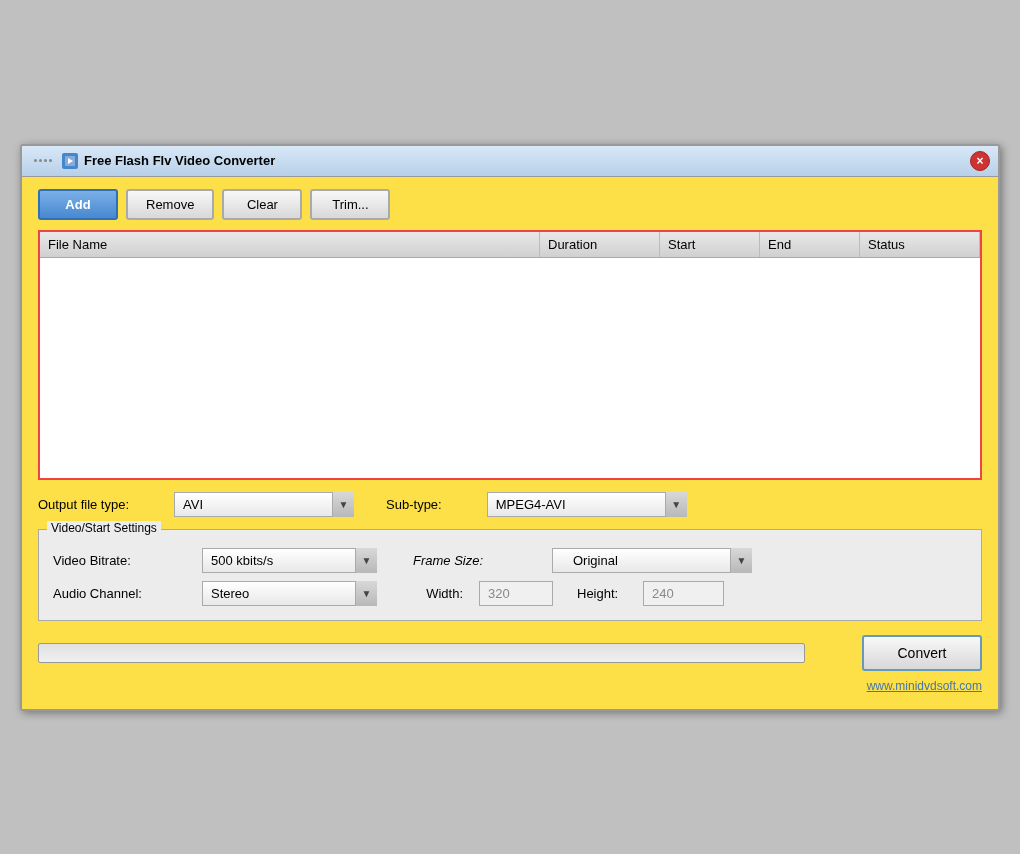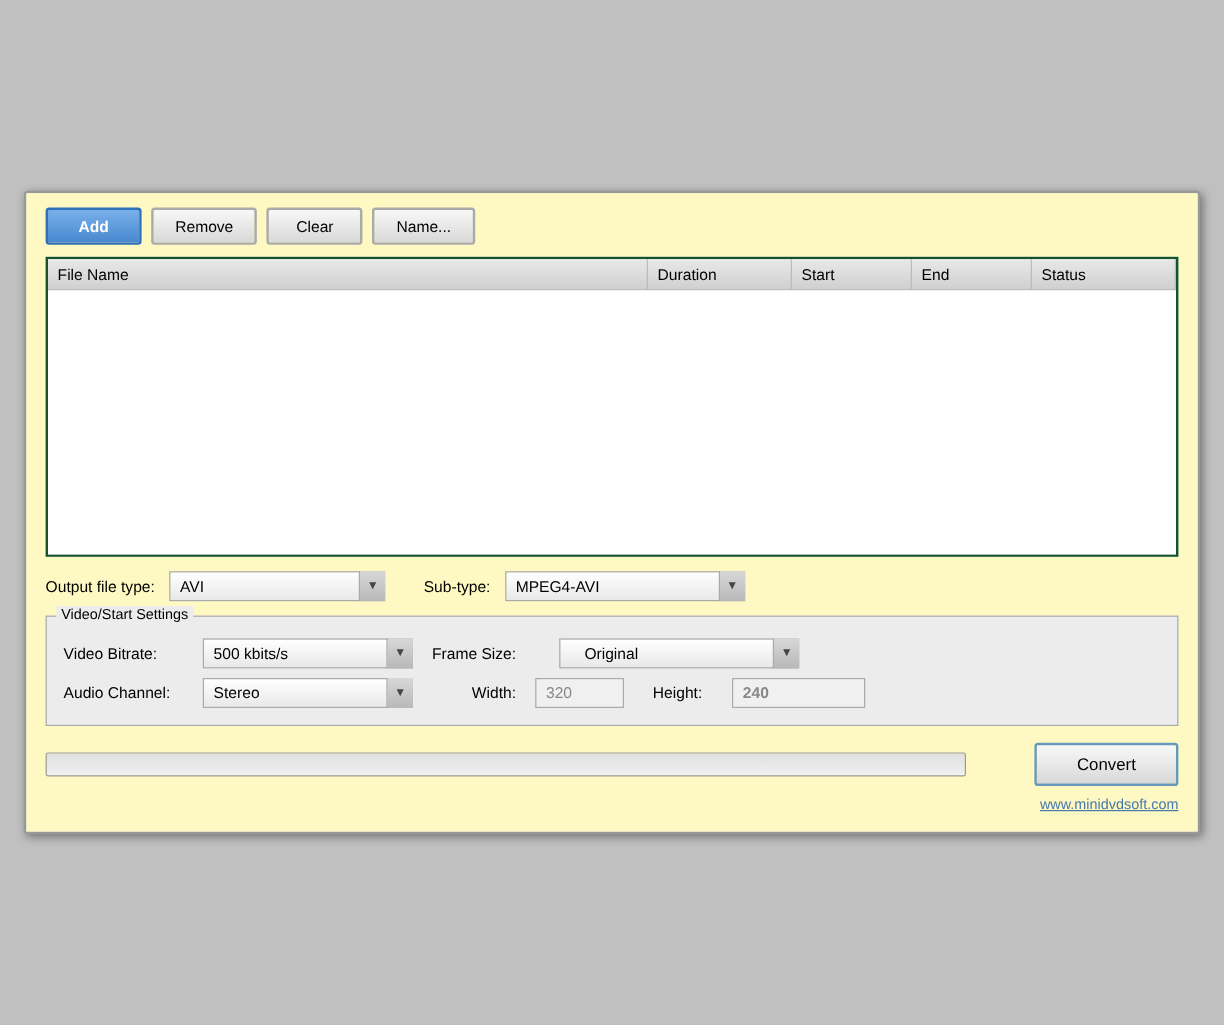--- a/index.html
+++ b/index.html
@@ -65,21 +65,21 @@
       justify-content: center;
       cursor: pointer;
       color: white;
       font-size: 12px;
       font-weight: bold;
       border: 1px solid #aa2222;
     }
 
     .window-content {
       padding: 12px 16px 16px 16px;
-      background: #fef9c3;
+      background: #fde047;
     }
 
     
     .toolbar {
       display: flex;
       gap: 8px;
       margin-bottom: 10px;
     }
 
     .btn {
@@ -95,21 +95,21 @@
 
     .btn-primary {
       background: linear-gradient(to bottom, #7ab0e8, #4888d0);
       border: 2px solid #3070b8;
       color: white;
       font-weight: bold;
     }
 
     
     .file-list-container {
-      border: 2px solid #14532d;
+      border: 2px solid #ef4444;
       background: white;
       margin-bottom: 12px;
       min-height: 250px;
     }
 
     .file-list-header {
       display: grid;
       grid-template-columns: 1fr 120px 100px 100px 120px;
       background: linear-gradient(to bottom, #e8e8e8, #d0d0d0);
       border-bottom: 1px solid #aaa;
@@ -138,20 +138,21 @@
 
     .settings-label {
       font-size: 13px;
       color: #000;
       white-space: nowrap;
     }
 
     .select-wrapper {
       position: relative;
       display: inline-block;
+      margin-left: 33px;
     }
 
     .select-control {
       appearance: none;
       -webkit-appearance: none;
       padding: 4px 28px 4px 8px;
       border: 1px solid #aaa;
       background: linear-gradient(to bottom, #ffffff, #e8e8e8);
       font-size: 13px;
       font-family: Tahoma, Arial, sans-serif;
@@ -301,28 +302,46 @@
       height: 3px;
       background: #888;
       border-radius: 50%;
     }
   </style>
 </head>
 <body>
 
 <div class="window">
 
+  <div class="title-bar">
+    <div class="title-bar-left">
+      <div class="grip-dots">
+        <div class="grip-dot"></div>
+        <div class="grip-dot"></div>
+        <div class="grip-dot"></div>
+        <div class="grip-dot"></div>
+      </div>
+      <div class="title-icon">
+        <svg width="12" height="12" viewBox="0 0 12 12">
+          <rect x="1" y="1" width="10" height="10" fill="#88aadd" rx="1"></rect>
+          <polygon points="4,3 9,6 4,9" fill="white"></polygon>
+        </svg>
+      </div>
+      <span class="title-text">Free Flash Flv Video Converter</span>
+    </div>
+    <div class="title-close">×</div>
+  </div>
 
   <div class="window-content">
 
     <div class="toolbar">
       <button class="btn btn-primary">Add</button>
       <button class="btn">Remove</button>
       <button class="btn">Clear</button>
-      <button class="btn">Name...</button>
+      <button class="btn">Trim...</button>
     </div>
 
     <div class="file-list-container">
       <div class="file-list-header">
         <div class="file-list-header-cell">
           <span>File Name</span>
         </div>
         <div class="file-list-header-cell">
           <span>Duration</span>
         </div>
@@ -373,21 +392,21 @@
             <option>500 kbits/s</option>
             <option>100 kbits/s</option>
             <option>200 kbits/s</option>
             <option>300 kbits/s</option>
             <option>800 kbits/s</option>
             <option>1000 kbits/s</option>
           </select>
           <div class="select-arrow">▼</div>
         </div>
 
-        <span class="group-label" style="min-width:90px;">Frame Size:</span>
+        <span class="group-label" style="margin-left:20px; min-width:90px;font-style:italic;">Frame Size:</span>
         <div class="select-wrapper">
           <select class="select-control" style="min-width:200px;padding-left:20px;">
             <option>Original</option>
             <option>320x240</option>
             <option>640x480</option>
             <option>720x480</option>
             <option>1280x720</option>
           </select>
           <div class="select-arrow">▼</div>
         </div>
@@ -400,21 +419,21 @@
             <option>Stereo</option>
             <option>Mono</option>
           </select>
           <div class="select-arrow">▼</div>
         </div>
 
         <span class="group-label" style="margin-left:20px; min-width:50px;text-align:right;">Width:</span>
         <input class="input-field" type="text" value="320" style="width: 74px; color: rgb(136, 136, 136); background: rgb(240, 240, 240);">
 
         <span class="group-label" style="min-width:50px; margin-left:8px;">Height:</span>
-        <input class="input-field" type="text" value="240" style="width: 111px; color: rgb(136, 136, 136); background: rgb(240, 240, 240); font-weight: bold;">
+        <input class="input-field" type="text" value="240" style="width: 81px; color: rgb(136, 136, 136); background: rgb(240, 240, 240);">
       </div>
     </div>
 
 
     <div class="progress-row">
       <div class="progress-bar-container">
         <div class="progress-bar-fill" style="width:0%"></div>
       </div>
       <button class="btn-convert">Convert</button>
     </div>

